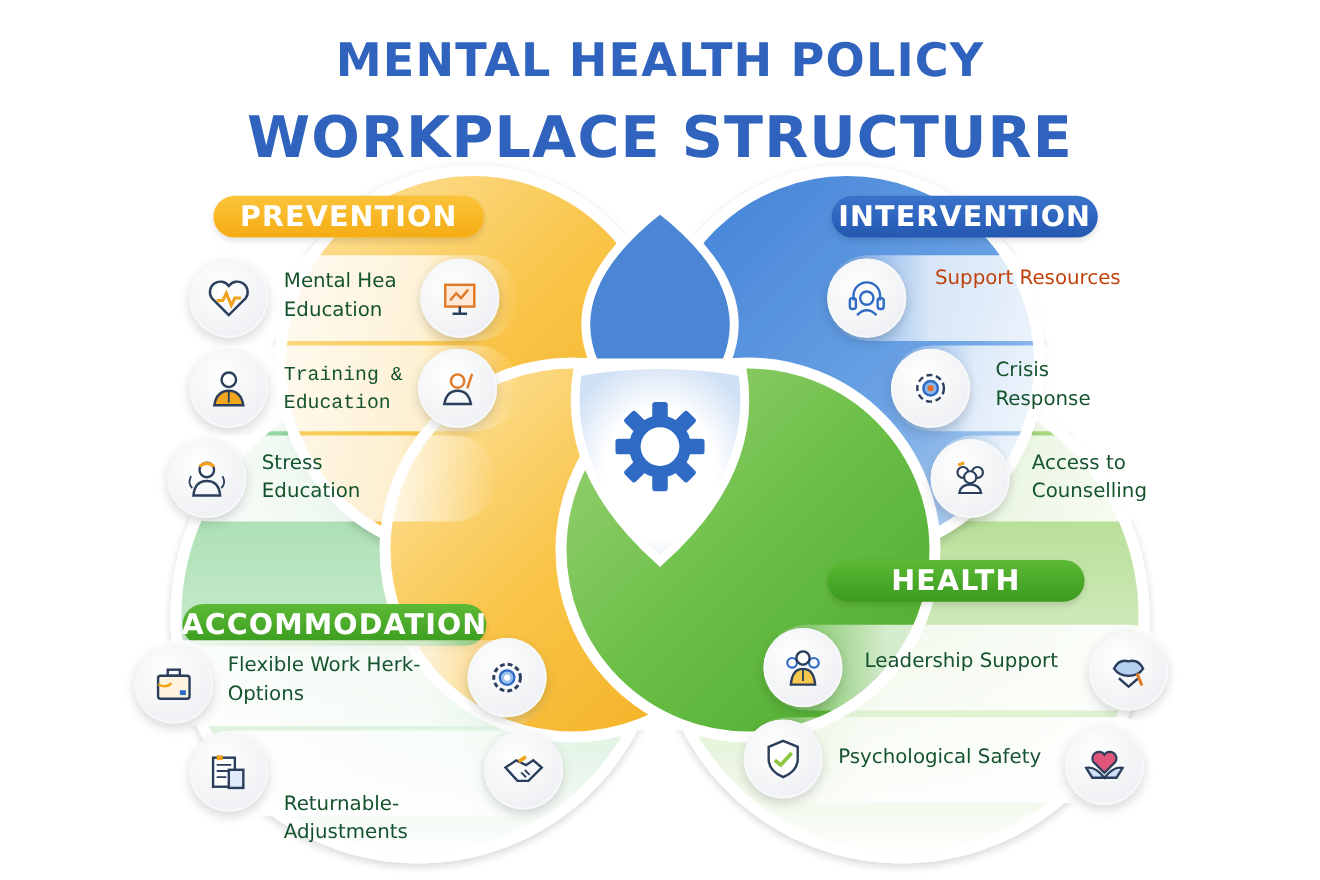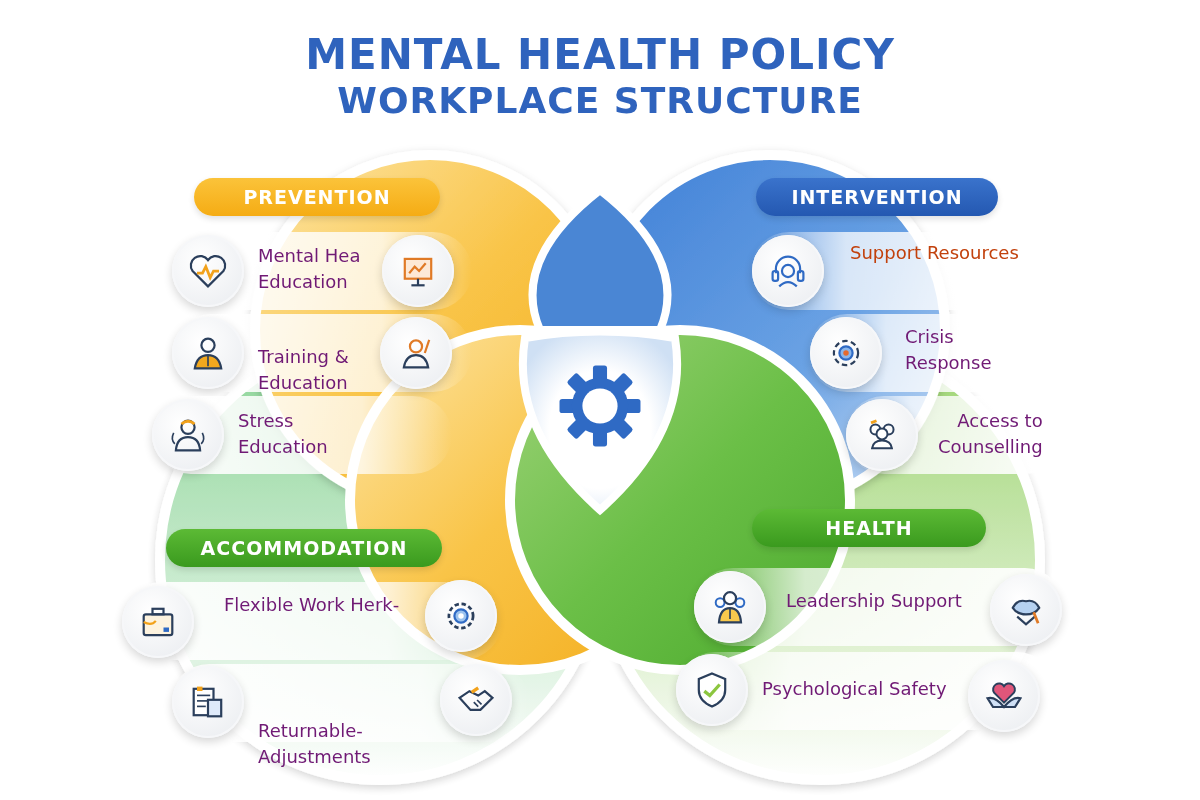--- a/index.html
+++ b/index.html
@@ -1,36 +1,36 @@
 <!DOCTYPE html>
 <html><head>
 <meta charset="utf-8">
 <style>
   * { box-sizing: border-box; margin: 0; padding: 0; }
   html, body { width: 1200px; height: 800px; background: #ffffff; overflow: hidden; }
   body { position: relative; font-family: "DejaVu Sans", "Liberation Sans", sans-serif; color: #263449; }
 
   .title { position: absolute; left: 0; width: 1200px; text-align: center; color: #2f63bd; font-weight: bold; letter-spacing: 1px; }
   .title.l1 { top: 30px; font-size: 42px; }
-  .title.l2 { top: 80px; font-size: 36px; }
+  .title.l2 { top: 96px; font-size: 52px; }
 
   svg.venn { position: absolute; left: 0; top: 0; }
 
-  .pill { position: absolute; height: 38px; border-radius: 19px; color: #fff; font-weight: bold; font-size: 19px; letter-spacing: 1px; display: flex; align-items: center; justify-content: center; box-shadow: 0 3px 6px rgba(0,0,0,0.12); }
+  .pill { position: absolute; height: 38px; border-radius: 19px; color: #fff; font-weight: bold; font-size: 26px; letter-spacing: 1px; display: flex; align-items: center; justify-content: center; box-shadow: 0 3px 6px rgba(0,0,0,0.12); }
   .pill.yellow { background: linear-gradient(180deg,#fbc33a,#f5ac14); }
   .pill.blue { background: linear-gradient(180deg,#3a73cc,#2458b1); }
   .pill.green { background: linear-gradient(180deg,#5cba35,#3a9a1e); }
 
   .band { position: absolute; height: 78px; border-radius: 40px; background: linear-gradient(90deg, rgba(255,255,255,0.95), rgba(255,255,255,0.75) 70%, rgba(255,255,255,0)); }
   .band.rev { background: linear-gradient(270deg, rgba(255,255,255,0.95), rgba(255,255,255,0.75) 70%, rgba(255,255,255,0)); }
 
   .icirc { position: absolute; width: 72px; height: 72px; border-radius: 50%; background: radial-gradient(circle at 40% 35%, #ffffff, #eef0f3 75%, #e2e5ea); box-shadow: 0 4px 10px rgba(0,0,0,0.16), inset 0 0 0 2px #f6f7f9; display: flex; align-items: center; justify-content: center; }
   .icirc svg { width: 44px; height: 44px; }
 
-  .lbl { position: absolute; font-size: 18px; line-height: 26px; color: #701a75; font-weight: 500; white-space: nowrap; }
+  .lbl { position: absolute; font-size: 18px; line-height: 26px; color: #14532d; font-weight: 500; white-space: nowrap; }
   .lbl span { display: block; }
 </style>
 </head>
 <body>
 
 <div class="title l1">MENTAL HEALTH POLICY</div>
 <div class="title l2">WORKPLACE STRUCTURE</div>
 
 <svg class="venn" width="1200" height="800">
   <defs>
@@ -120,21 +120,21 @@
 </div>
 
 <div class="band" style="left:172px;top:314px;width:300px;"></div>
 <div class="icirc" style="left:172px;top:317px;">
   <svg viewBox="0 0 40 40">
       <circle cx="20" cy="13" r="6" fill="none" stroke="#2b3f5c" stroke-width="2"></circle>
       <path d="M8 34 Q10 22 20 22 Q30 22 32 34 Z" fill="#f2a81e" stroke="#2b3f5c" stroke-width="2"></path>
       <line x1="20" y1="22" x2="20" y2="32" stroke="#2b3f5c" stroke-width="1.5"></line>
     </svg>
 </div>
-<div class="lbl" style="left:258px;top:344px;">
+<div class="lbl" style="left:258px;top:328px;font-family:Liberation Mono, monospace;">
   <span>Training &amp;</span>
     <span>Education</span>
 </div>
 <div class="icirc" style="left:380px;top:317px;">
   <svg viewBox="0 0 40 40">
       <circle cx="20" cy="14" r="5.5" fill="none" stroke="#e07a26" stroke-width="2"></circle>
       <path d="M9 33 Q11 22 20 22 Q29 22 31 33 Z" fill="none" stroke="#2b3f5c" stroke-width="2"></path>
       <line x1="28" y1="20" x2="32" y2="8" stroke="#e07a26" stroke-width="2"></line>
     </svg>
 </div>
@@ -185,38 +185,39 @@
 <div class="band rev" style="left:845px;top:396px;width:220px;"></div>
 <div class="icirc" style="left:846px;top:399px;">
   <svg viewBox="0 0 40 40">
       <circle cx="14" cy="15" r="4.5" fill="none" stroke="#2b3f5c" stroke-width="1.8"></circle>
       <circle cx="26" cy="15" r="4.5" fill="none" stroke="#2b3f5c" stroke-width="1.8"></circle>
       <circle cx="20" cy="19" r="5" fill="#fff" stroke="#2b3f5c" stroke-width="1.8"></circle>
       <path d="M11 32 Q12 25 20 25 Q28 25 29 32 Z" fill="#fff" stroke="#2b3f5c" stroke-width="1.8"></path>
       <path d="M10 9 L15 7" stroke="#f2a21b" stroke-width="2.5"></path>
     </svg>
 </div>
-<div class="lbl" style="left:938px;top:408px;text-align:right;">
+<div class="lbl" style="left:938px;top:408px;">
   <span>Access to</span>
     <span>Counselling</span>
 </div>
 
-<div class="pill green" style="left:166px;top:529px;width:276px;">ACCOMMODATION</div>
+<div class="pill green" style="left:166px;top:549px;width:276px;">ACCOMMODATION</div>
 
 <div class="band" style="left:122px;top:582px;width:380px;"></div>
 <div class="icirc" style="left:122px;top:586px;">
   <svg viewBox="0 0 40 40">
       <rect x="7" y="13" width="26" height="19" rx="2" fill="#fdf3df" stroke="#2b3f5c" stroke-width="2"></rect>
       <rect x="15" y="8" width="10" height="5" fill="none" stroke="#2b3f5c" stroke-width="2"></rect>
       <path d="M7 20 Q14 24 18 19" fill="none" stroke="#f2a21b" stroke-width="2"></path>
       <rect x="25" y="25" width="5" height="4" fill="#2f6ac4"></rect>
     </svg>
 </div>
-<div class="lbl" style="left:207px;top:592px;margin-left:17px;">
+<div class="lbl" style="left:207px;top:592px;">
   <span>Flexible Work Herk-</span>
+    <span>Options</span>
 </div>
 <div class="icirc" style="left:425px;top:580px;">
   <svg viewBox="0 0 40 40">
       <circle cx="20" cy="20" r="11" fill="none" stroke="#2b3f5c" stroke-width="2.5" stroke-dasharray="4 2.5"></circle>
       <circle cx="20" cy="20" r="6" fill="#9cc3ee" stroke="#2f6ac4" stroke-width="2"></circle>
       <circle cx="20" cy="20" r="2.5" fill="#fff"></circle>
     </svg>
 </div>
 
 <div class="band" style="left:170px;top:664px;width:360px;"></div>

